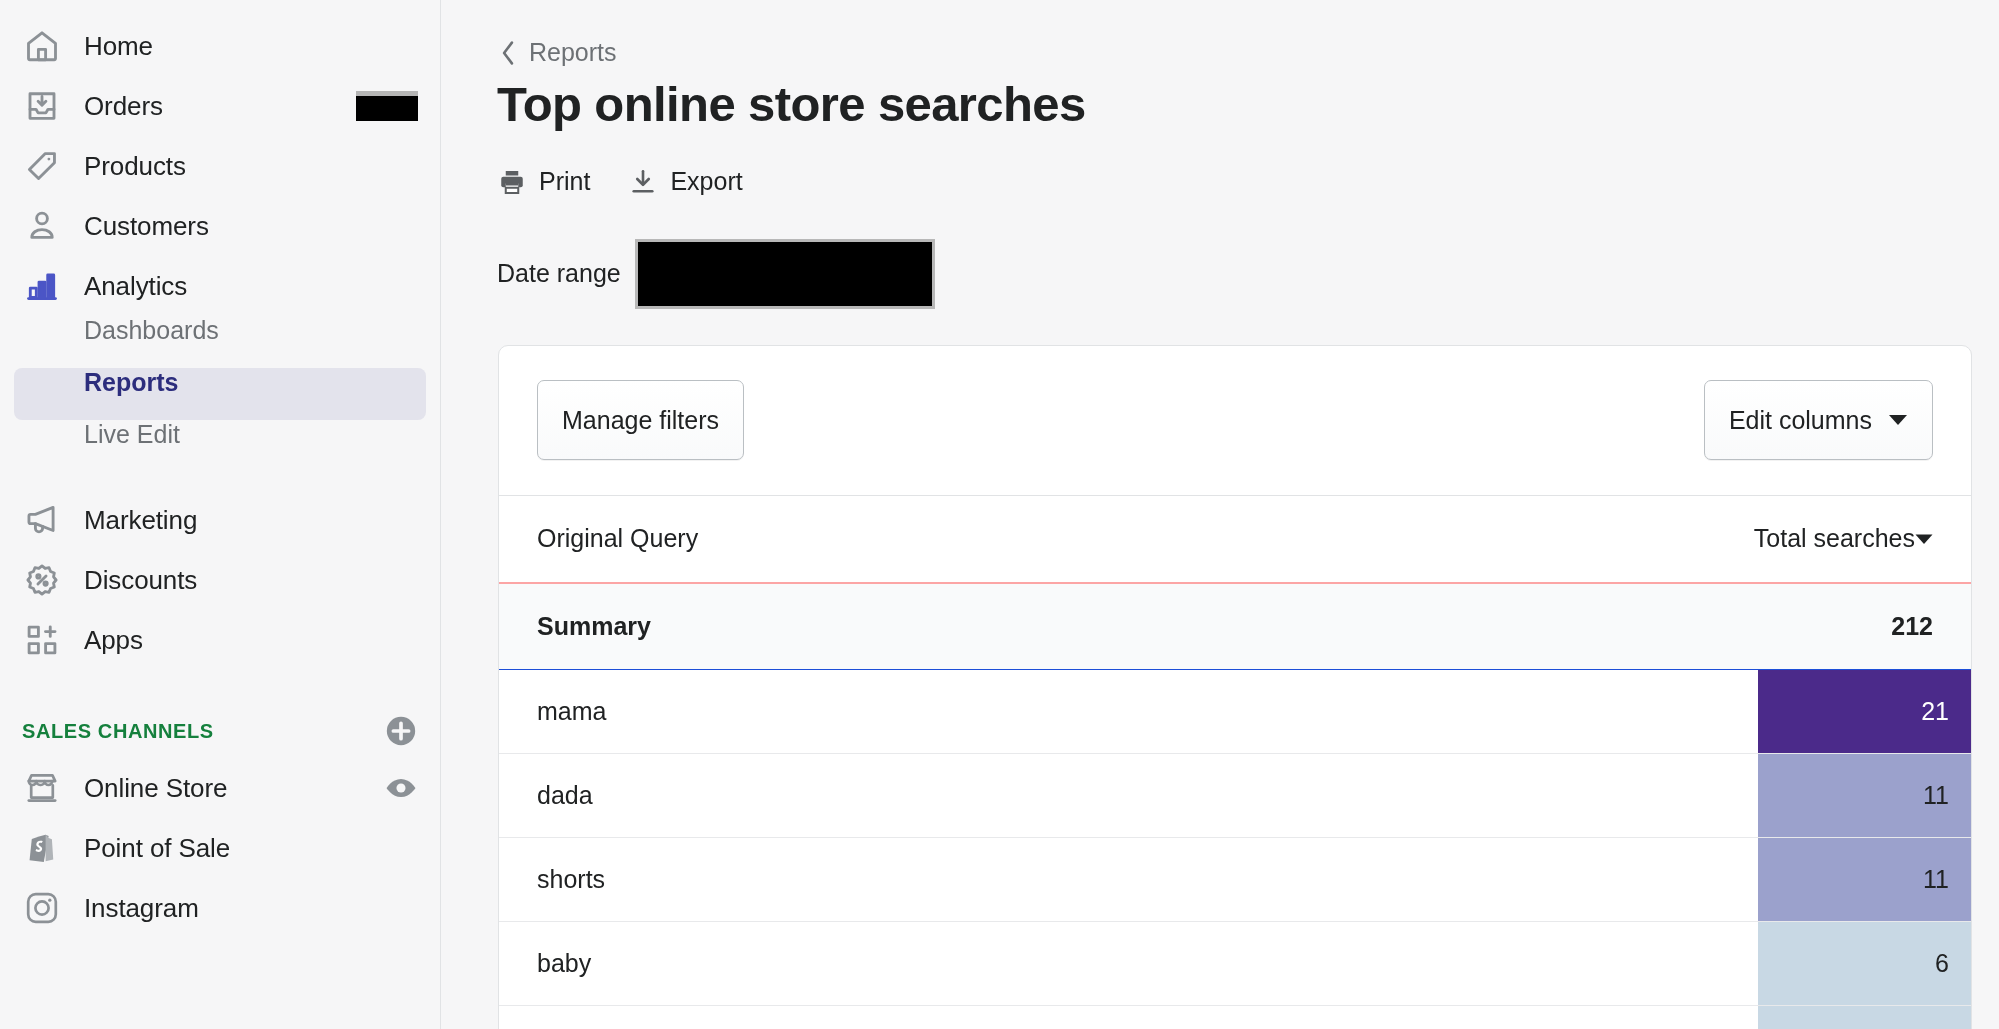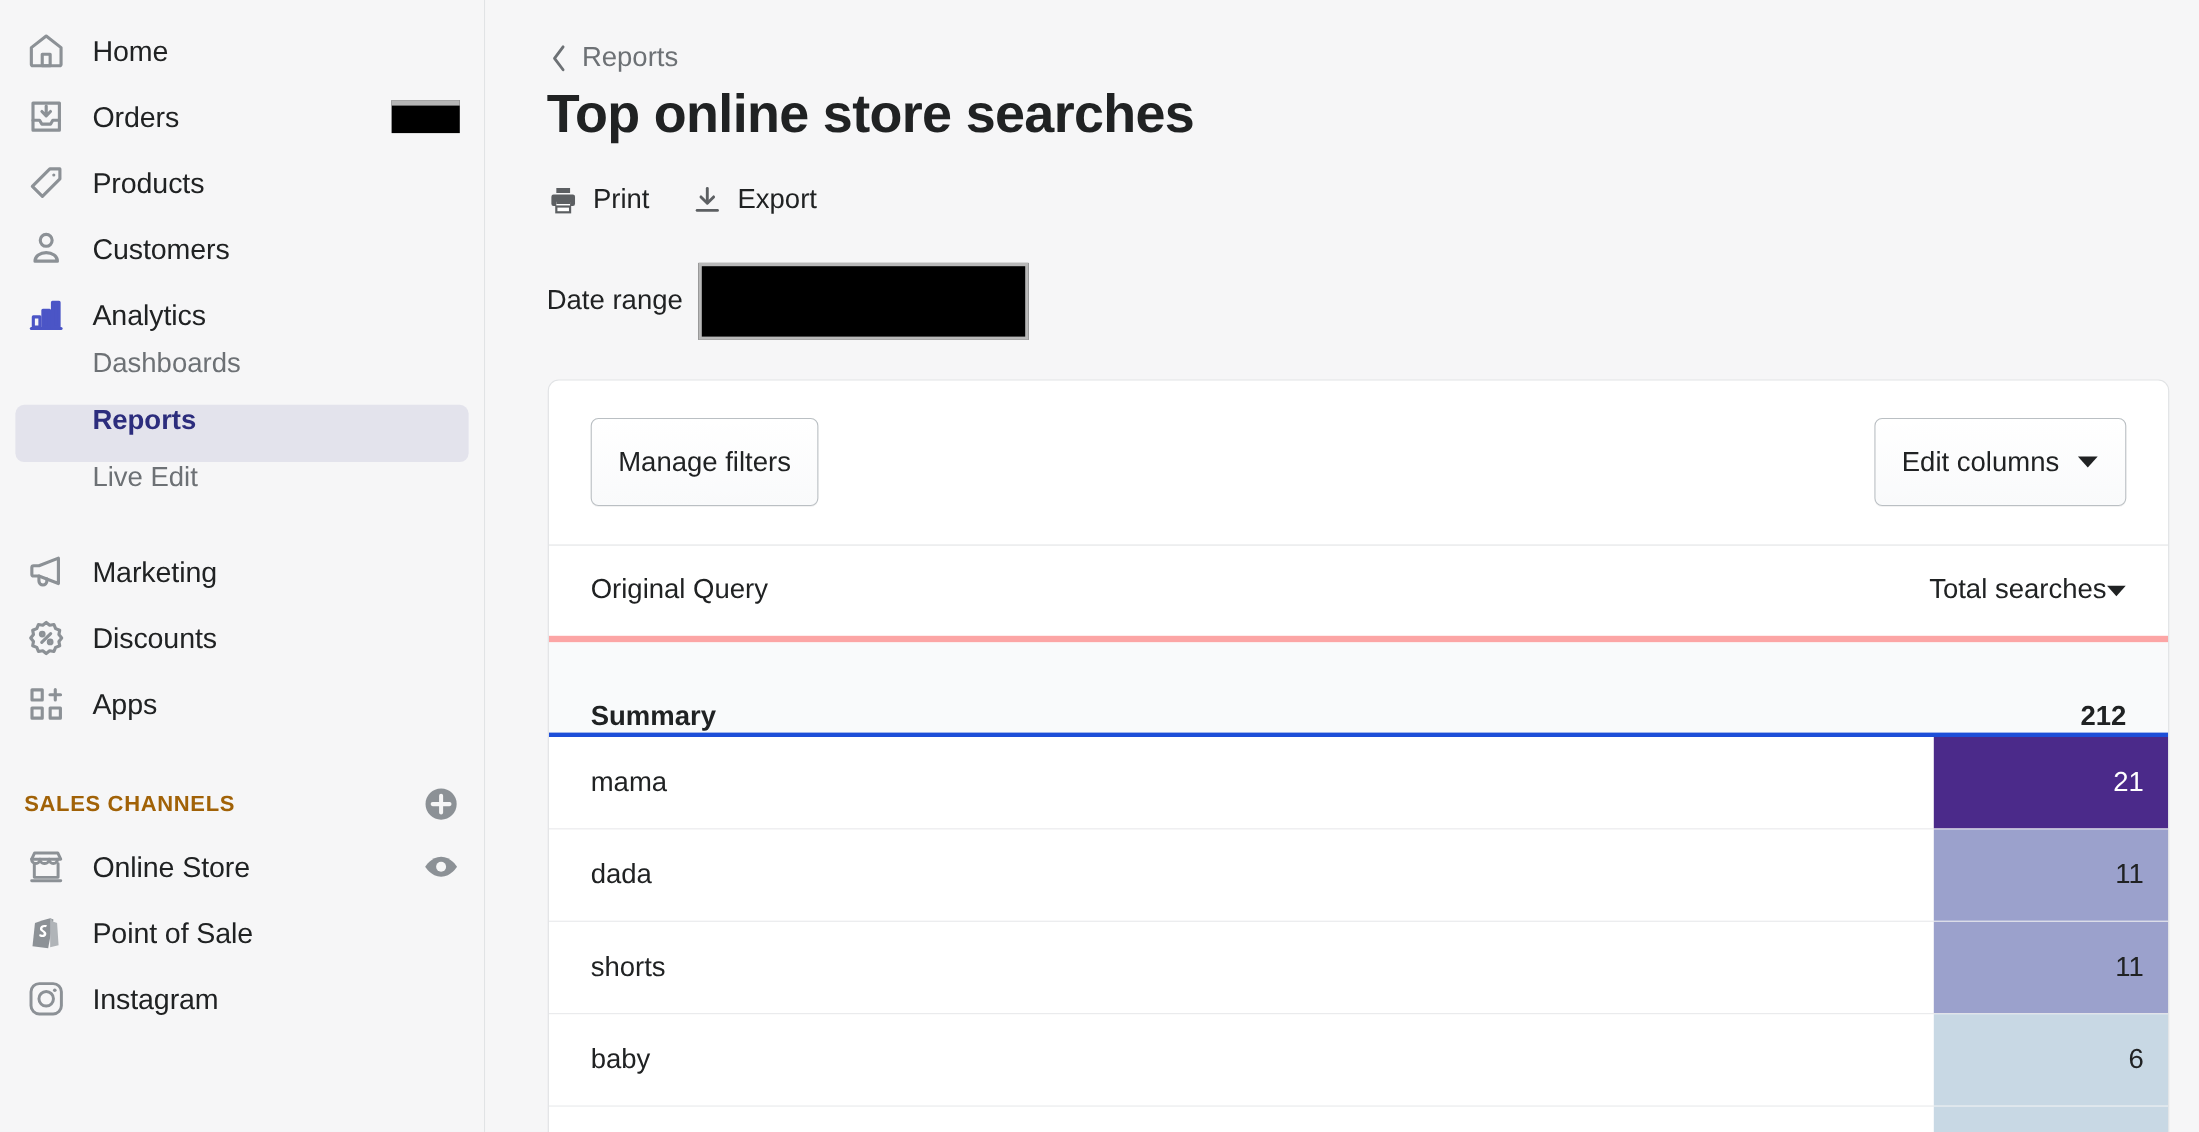--- a/index.html
+++ b/index.html
@@ -65,21 +65,21 @@
   .subnav-item.active { background: #e3e3ec; }
   .subnav-item.active .subnav-label { color: #2c2d7d; font-weight: 700; }
 
   .section-head {
     display: flex; align-items: center;
     height: 54px;
     padding: 0 22px;
     margin-top: 34px;
   }
   .section-title {
-    font-size: 20px; font-weight: 700; color: #a16207;
+    font-size: 20px; font-weight: 700; color: #15803d;
     letter-spacing: 0.6px;
     padding-left: 0px;
   }
   .section-action { margin-left: auto; display:flex; align-items:center; }
 
   .spacer-sm { height: 18px; }
 
   
   .main {
     flex: 1 1 auto;
@@ -149,36 +149,36 @@
     cursor: pointer;
     font-family: "Liberation Sans", sans-serif;
   }
   .btn.right { margin-left: auto; }
 
   .table { width: 100%; }
   .thead-row {
     display: flex; align-items: center;
     height: 88px;
     padding: 0 38px;
-    border-bottom: 6px solid #fca5a5;
+    border-bottom: 2px solid #fca5a5;
   }
   .th-left { font-size: 25px; color: #202223; }
   .th-right {
     margin-left: auto;
     display: flex; align-items: center; 
     font-size: 25px; color: #202223;
     cursor: pointer;
   }
 
   .summary-row {
-    display: flex; align-items: flex-end;
+    display: flex; align-items: center;
     height: 86px;
     padding: 0 38px;
     background: #f9fafb;
-    border-bottom: 4px solid #1d4ed8;
+    border-bottom: 1px solid #1d4ed8;
   }
   .summary-label { font-size: 25px; font-weight: 700; color: #202223; }
   .summary-value { margin-left: auto; font-size: 25px; font-weight: 700; color: #202223; }
 
   .data-row {
     display: flex; align-items: stretch;
     height: 84px;
     border-bottom: 1px solid #e8e9eb;
     position: relative;
   }

